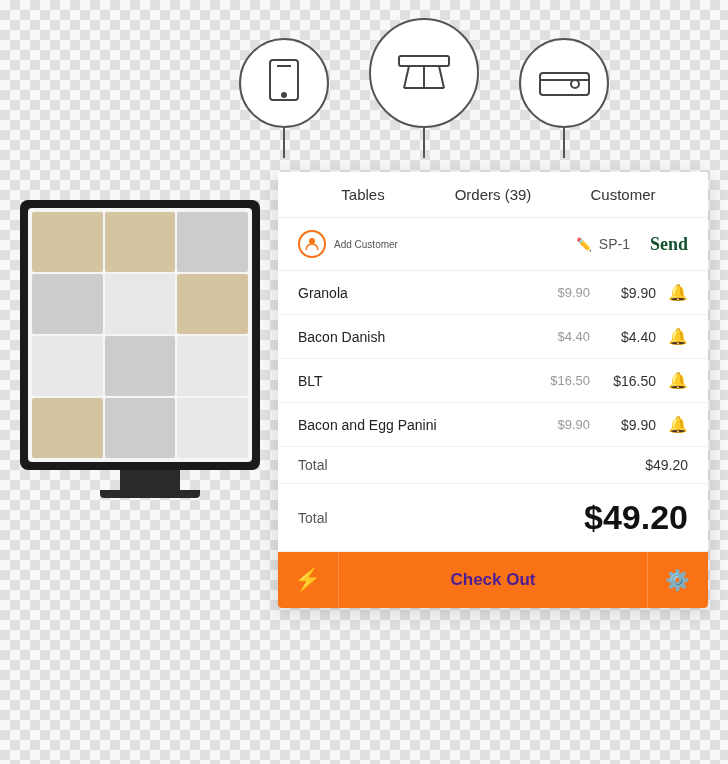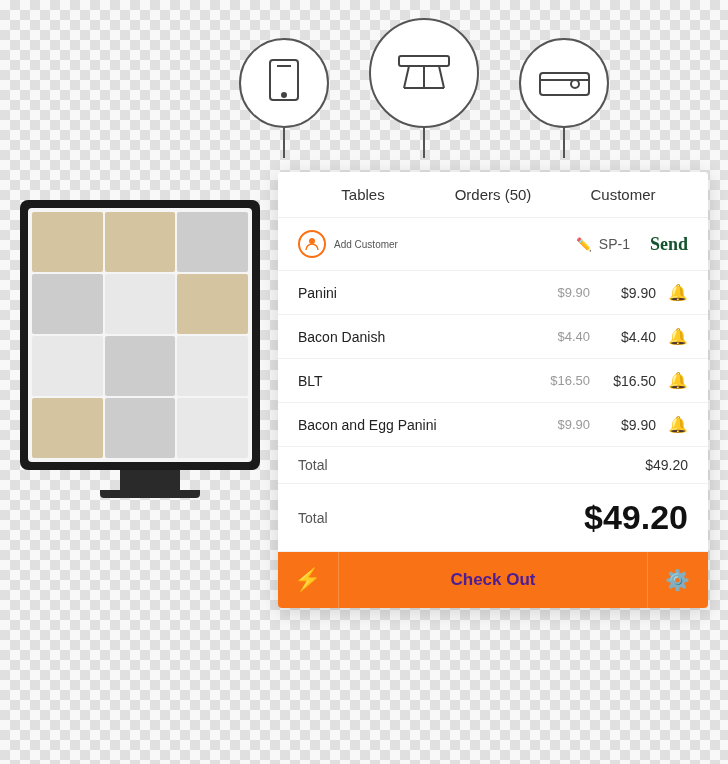--- a/index.html
+++ b/index.html
@@ -410,21 +410,21 @@
     </div>
   </div>
   <div class="monitor-stand"></div>
   <div class="monitor-base"></div>
 </div>
 
 <div class="pos-panel">
 
   <div class="pos-header">
     <div class="pos-tab">Tables</div>
-    <div class="pos-tab active">Orders (50)</div>
+    <div class="pos-tab active">Orders (39)</div>
     <div class="pos-tab">Customer</div>
   </div>
 
   <div class="order-row">
     <div class="customer-icon">
       <svg width="16" height="16" viewBox="0 0 16 16" fill="#F97316">
         <circle cx="8" cy="5" r="3"></circle>
         <path d="M2 14c0-3.3 2.7-6 6-6s6 2.7 6 6" stroke="#F97316" stroke-width="1.5" fill="none"></path>
       </svg>
     </div>
@@ -432,21 +432,21 @@
     <div class="order-id-box">
       <span class="edit-icon">✏️</span>
       <span class="order-id">SP-1</span>
     </div>
     <span class="send-btn">Send</span>
   </div>
 
   <div class="items-table">
 
     <div class="item-row">
-      <span class="item-name">Panini</span>
+      <span class="item-name">Granola</span>
       <span class="item-unit-price">$9.90</span>
       <span class="item-total-price">$9.90</span>
       <span class="bell-icon">🔔</span>
     </div>
 
     <div class="item-row">
       <span class="item-name">Bacon Danish</span>
       <span class="item-unit-price">$4.40</span>
       <span class="item-total-price">$4.40</span>
       <span class="bell-icon">🔔</span>

